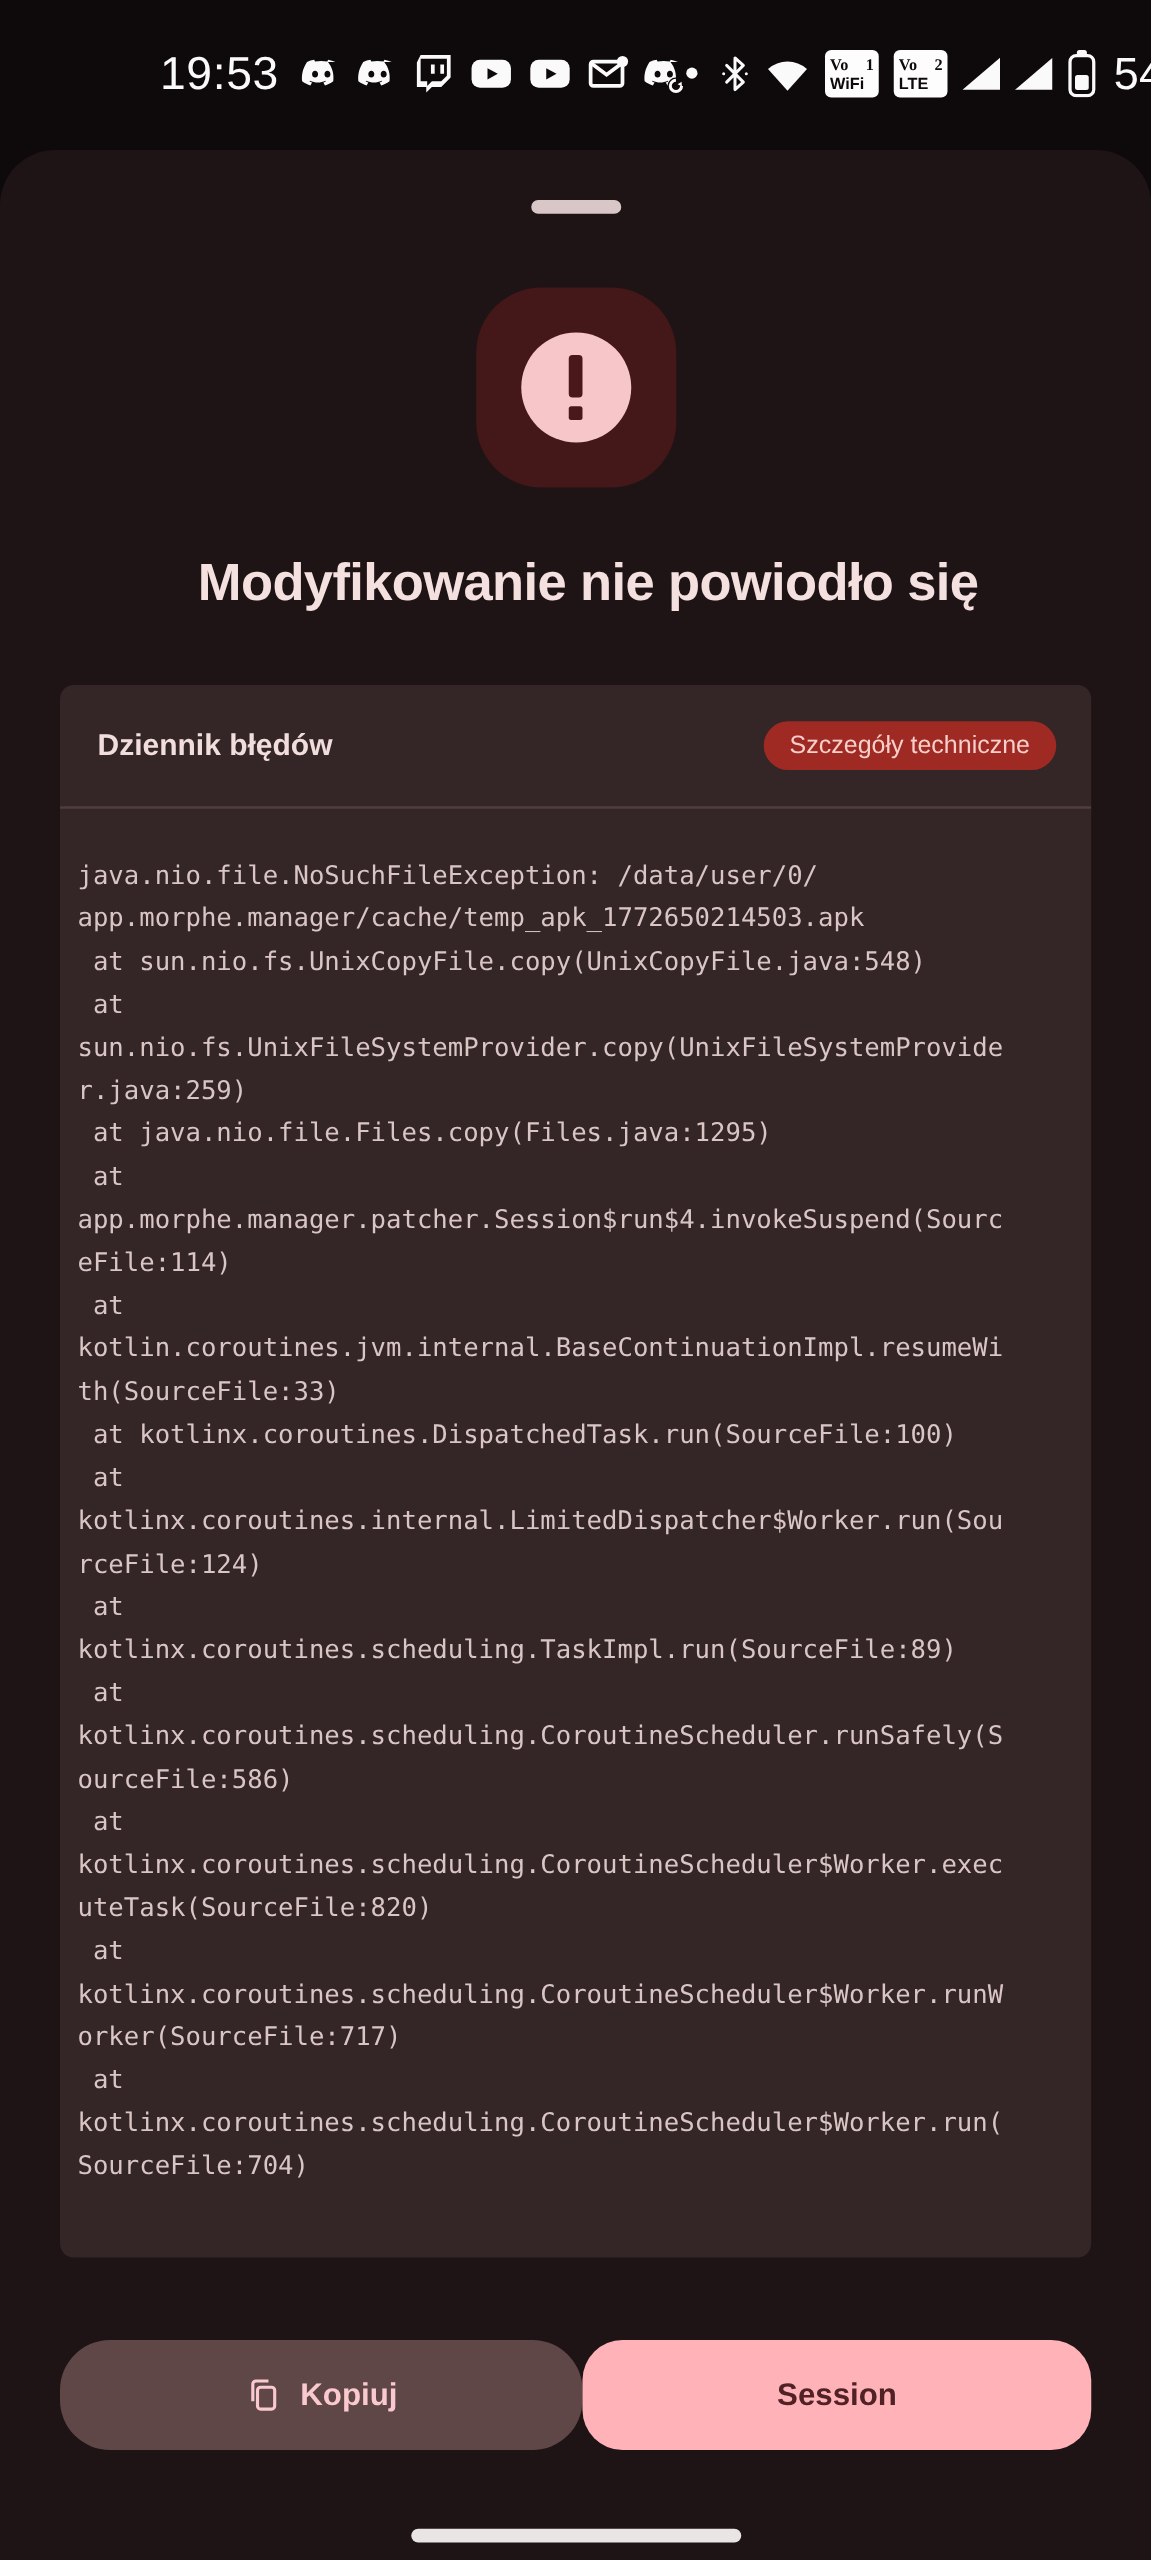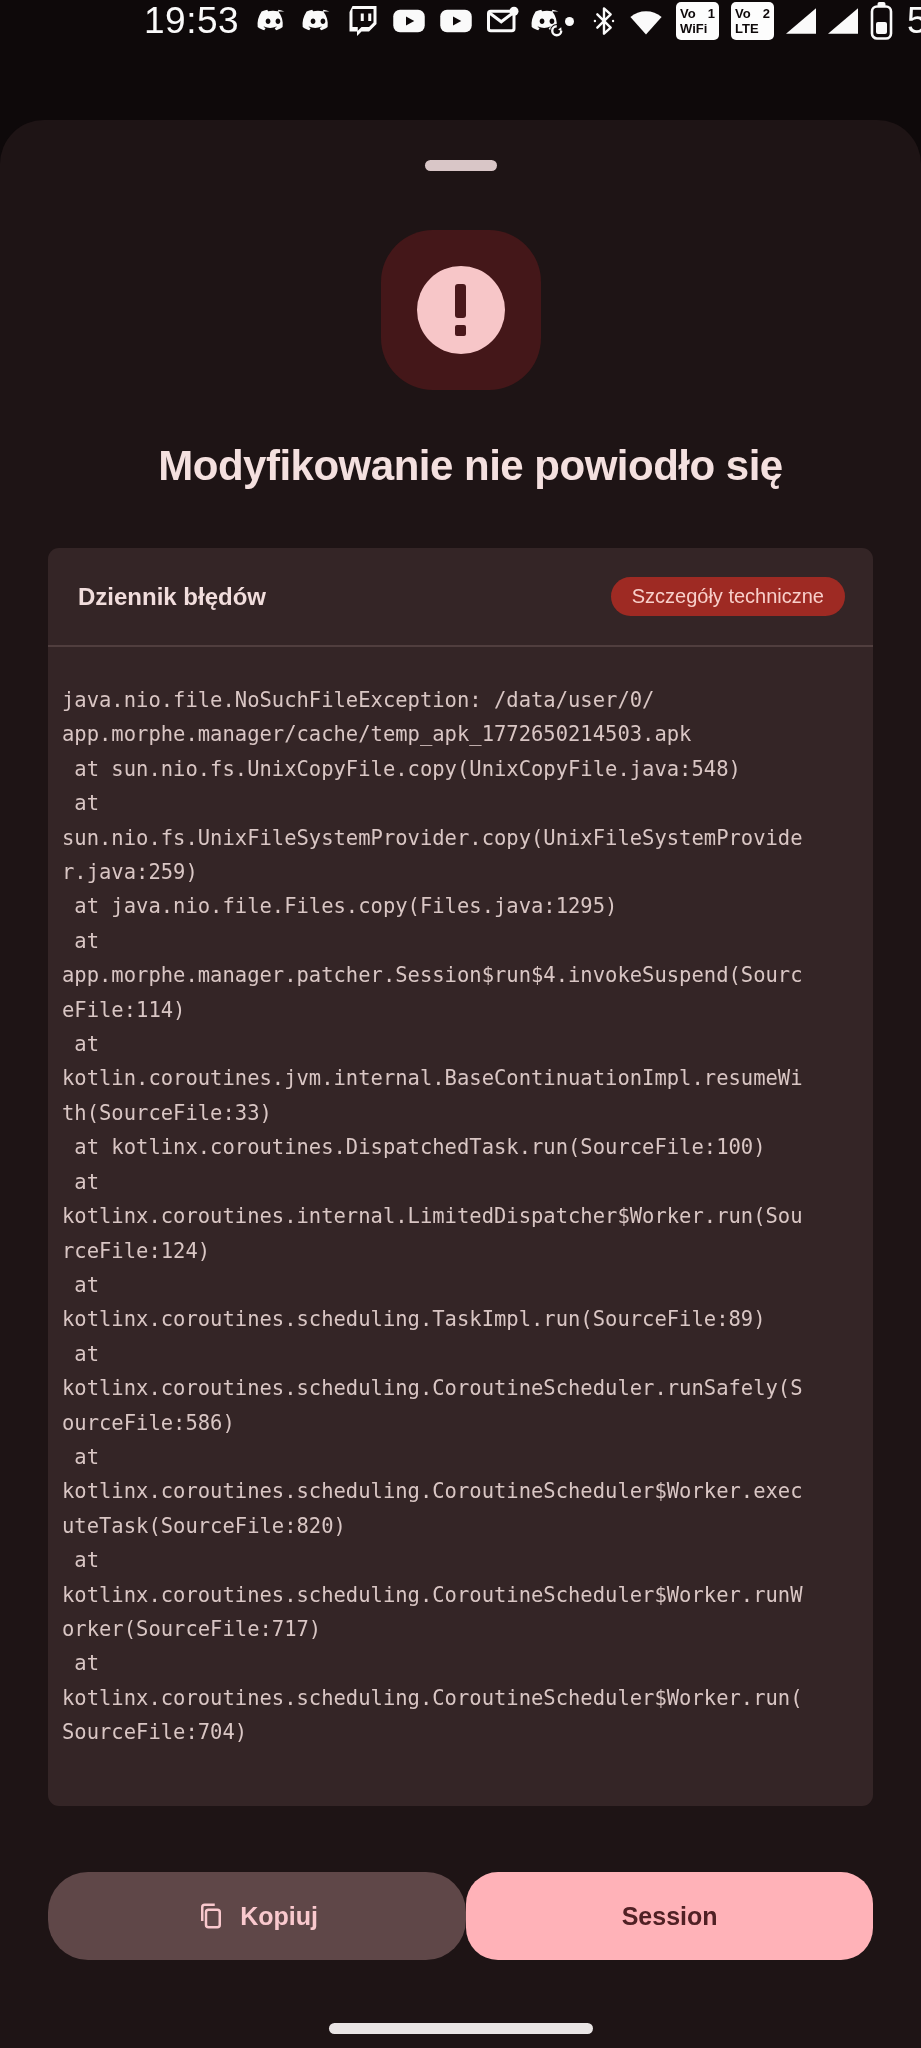--- a/index.html
+++ b/index.html
@@ -6,35 +6,35 @@
   html, body { width: 921px; height: 2048px; }
   body {
     background: #0e090a;
     font-family: "Liberation Sans", sans-serif;
     position: relative;
     overflow: hidden;
   }
   
   .status-bar {
     position: absolute; top: 0; left: 0; right: 0; height: 117px;
-    display: flex; align-items: flex-start; justify-content: space-between;
-    padding: 0 24px 0 128px; color: #fafafa; margin-left: 16px;
+    display: flex; align-items: center; justify-content: space-between;
+    padding: 0 24px 0 128px; color: #fafafa;
   }
   .sb-left { display: flex; align-items: center; gap: 16px; }
   .sb-time { font-size: 37px; letter-spacing: 0.5px; }
   .notif-icons { display: flex; align-items: center; gap: 9px; }
   .notif-icons svg, .sys-icons svg { display: block; }
   .sys-icons { display: flex; align-items: center; gap: 12px; }
   .sb-dot { width: 9px; height: 9px; border-radius: 50%; background: #fafafa; margin-right: 6px; }
   .sim-badge {
     width: 43px; height: 38px; background: #fdfdfd; border-radius: 5px;
     color: #0e090a; display: flex; flex-direction: column; justify-content: center;
     padding: 2px 4px; font-weight: bold; font-size: 13px; line-height: 15px;
   }
-  .sim-badge .row1 { display: flex; justify-content: space-between; }
+  .sim-badge .row1 { display: flex; justify-content: space-between; font-family: Liberation Serif, serif; }
   .sb-batt-pct { font-size: 36px; margin-left: 2px; }
   
   .sheet {
     position: absolute; top: 120px; left: 0; right: 0; bottom: 0;
     background: #1e1415; border-radius: 44px 44px 0 0;
   }
   .drag-handle {
     position: absolute; top: 40px; left: 50%; transform: translateX(-50%);
     width: 72px; height: 11px; border-radius: 6px; background: #d9c6c7;
   }

